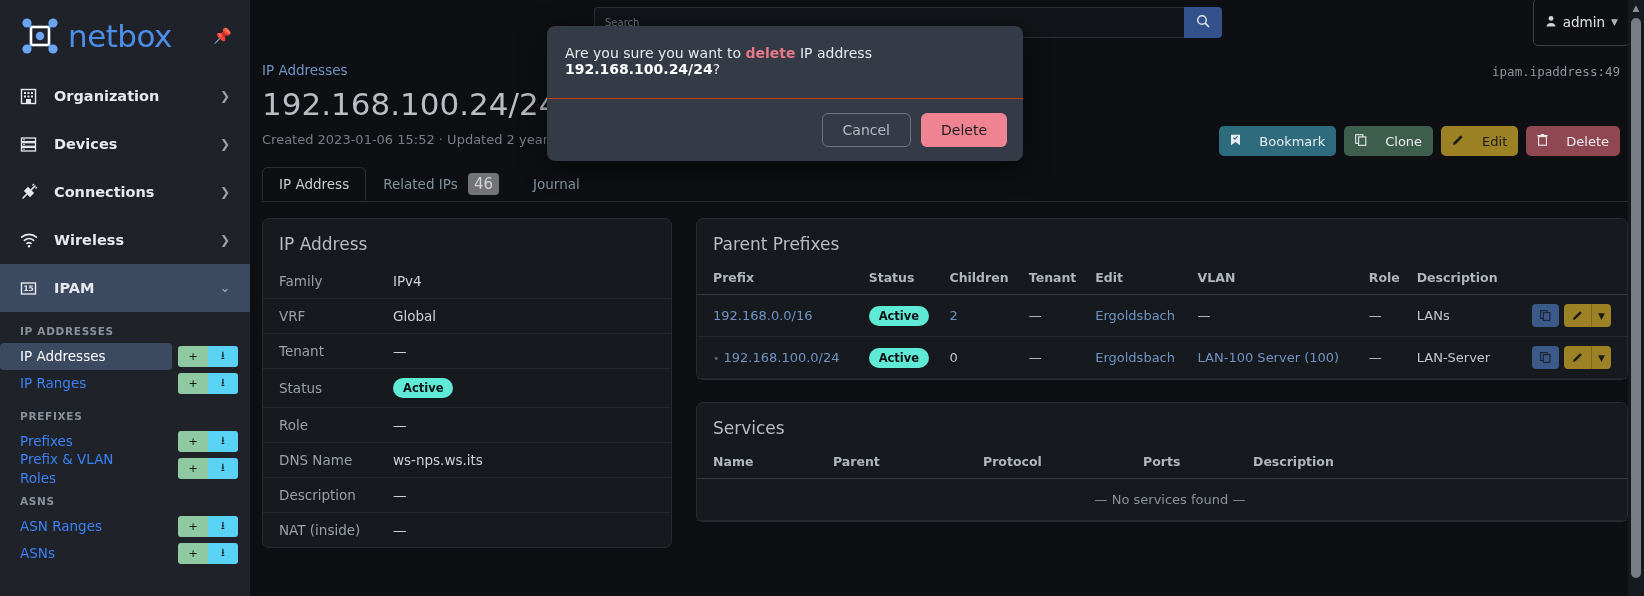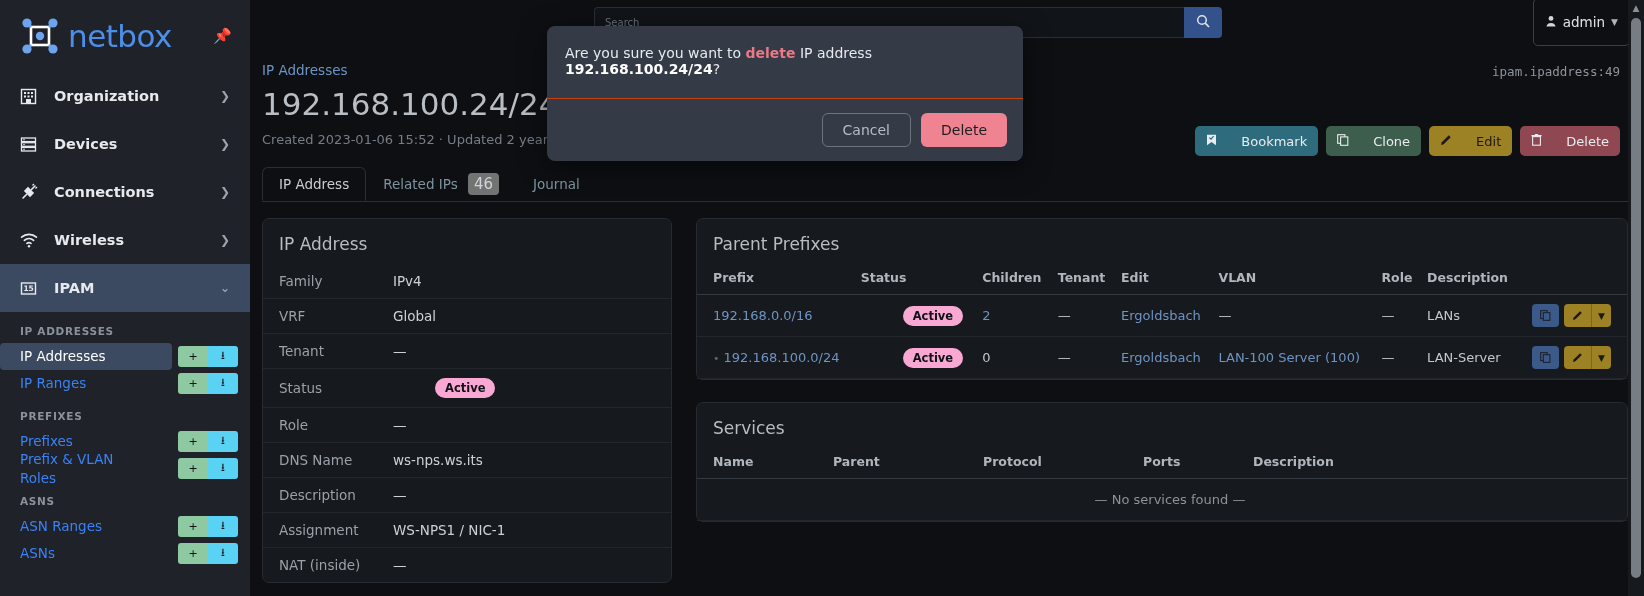--- a/index.html
+++ b/index.html
@@ -83,21 +83,21 @@
     font-size: 12.5px; font-family: "DejaVu Sans Mono", monospace;
   }
   .page-title {
     font-size: 31px; color: #b9bec4; padding: 8px 0 0 12px; font-weight: 400;
   }
   .page-sub { color: #777d86; font-size: 13px; padding: 10px 0 0 12px; }
 
   .hdr-actions { position: absolute; right: 8px; top: 82px; display: flex; gap: 8px; }
   .hbtn {
     height: 30px; border-radius: 5px; border: none; color: #e9ecef;
-    font-size: 13px; display: flex; align-items: center; gap: 24px;
+    font-size: 13px; display: flex; align-items: center; gap: 18px;
     padding: 0 11px; cursor: pointer; font-family: "DejaVu Sans", sans-serif;
   }
   .hbtn.bookmark { background: #2e6b7d; }
   .hbtn.clone { background: #3d5e4c; }
   .hbtn.edit { background: #9c8125; color:#1b1b1b; }
   .hbtn.del { background: #8f4851; }
 
   
   .tabs { display: flex; align-items: flex-end; margin: 22px 0 0 12px;
           border-bottom: 1px solid #2a2f36; height: 33px; }
@@ -121,22 +121,22 @@
   .col-r { flex: 1; }
 
   table { width: 100%; border-collapse: collapse; }
   .kv td { padding: 9px 10px; font-size: 13.5px; border-top: 1px solid #23272d; }
   .kv tr:first-child td { border-top: none; }
   .kv td.k { color: #9ba1a9; width: 120px; padding-left: 16px; }
   .kv td.v { color: #cdd2d8; }
   .muted { color: #6d737b; }
   .lnk { color: #6f94c4; cursor: pointer; }
   .badge-active {
-    display: inline-block; background: #f9a8d4; color: #0e1116;
-    font-size: 11.5px; font-weight: 700; border-radius: 11px; padding: 3px 10px; margin-left: 42px;
+    display: inline-block; background: #5eead4; color: #0e1116;
+    font-size: 11.5px; font-weight: 700; border-radius: 11px; padding: 3px 10px;
   }
 
   .dt th {
     text-align: left; color: #b0b6bd; font-size: 12.5px; font-weight: 700;
     padding: 6px 6px 9px 6px; border-bottom: 1px solid #343a41;
   }
   .dt td {
     font-size: 13px; color: #c3c8ce; padding: 9px 6px; border-bottom: 1px solid #23272d;
   }
   .dt th:first-child, .dt td:first-child { padding-left: 16px; }
@@ -444,24 +444,20 @@
         </tr>
         <tr>
           <td class="k">DNS Name</td>
           <td class="v">ws-nps.ws.its</td>
         </tr>
         <tr>
           <td class="k">Description</td>
           <td class="v muted">—</td>
         </tr>
         <tr>
-          <td class="k">Assignment</td>
-          <td class="v lnk">WS-NPS1 / NIC-1</td>
-        </tr>
-        <tr>
           <td class="k">NAT (inside)</td>
           <td class="v muted">—</td>
         </tr>
       </tbody>
         </table>
     </div>
 
     <div class="col-r">
       <div class="card">
         <div class="card-title">Parent Prefixes</div>

